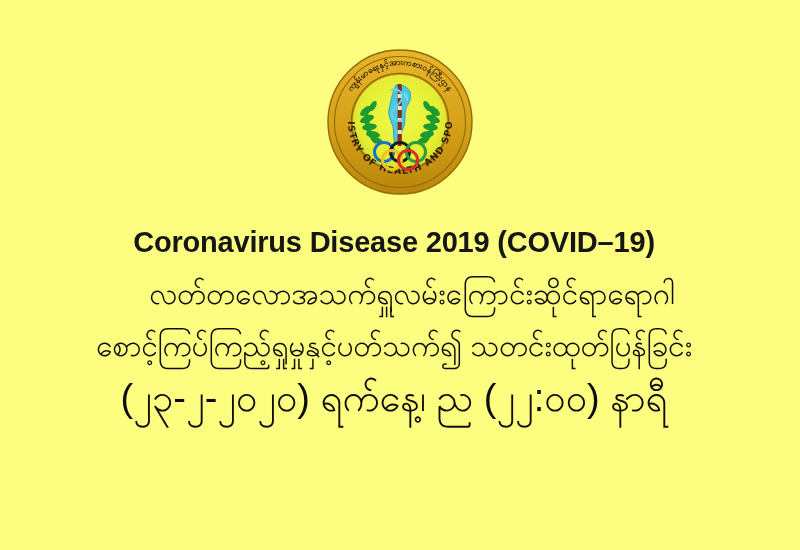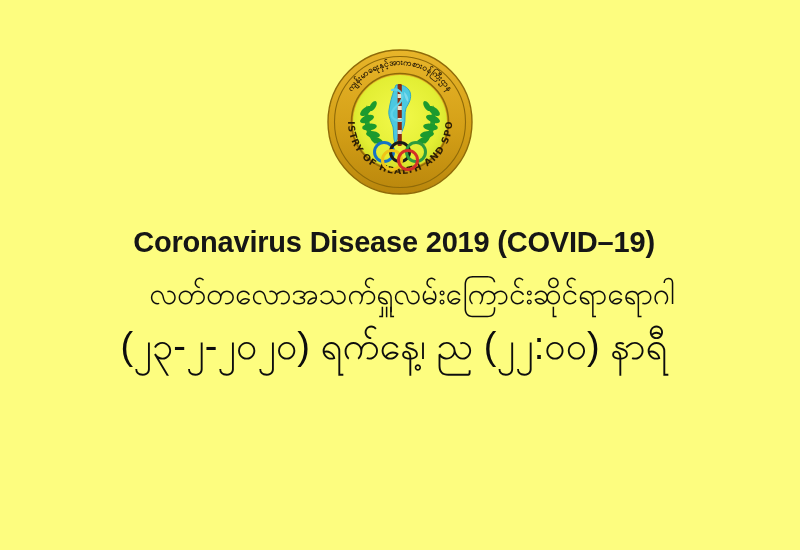--- a/index.html
+++ b/index.html
@@ -167,16 +167,17 @@
         <circle cx="66" cy="112" r="9.5" stroke="#F0C419"></circle>
         <circle cx="82" cy="112" r="9.5" stroke="#D33127"></circle>
       </g>
     </svg>
   </div>
 
   <div class="text-block">
     <div class="title-en">Coronavirus Disease 2019 (COVID–19)</div>
     <div class="mm-spacer"></div>
     <div class="line-mm line-mm-1">လတ်တလောအသက်ရှူလမ်းကြောင်းဆိုင်ရာရောဂါ</div>
+    <div class="line-mm line-mm-2">စောင့်ကြပ်ကြည့်ရှုမှုနှင့်ပတ်သက်၍ သတင်းထုတ်ပြန်ခြင်း</div>
     <div class="line-mm line-mm-3">(၂၃-၂-၂၀၂၀) ရက်နေ့၊ ည (၂၂:၀၀) နာရီ</div>
   </div>
 
 </div>
 
 </body></html>

